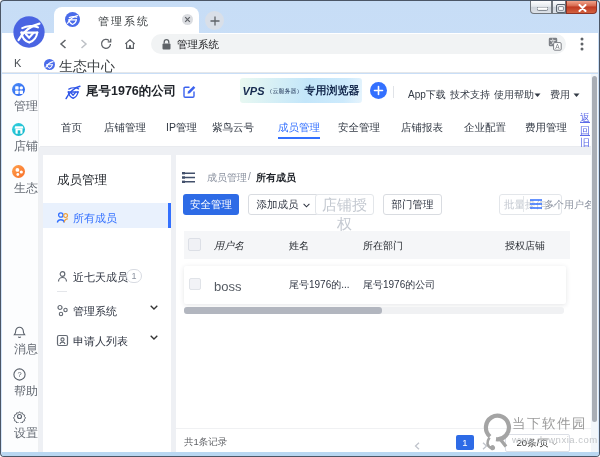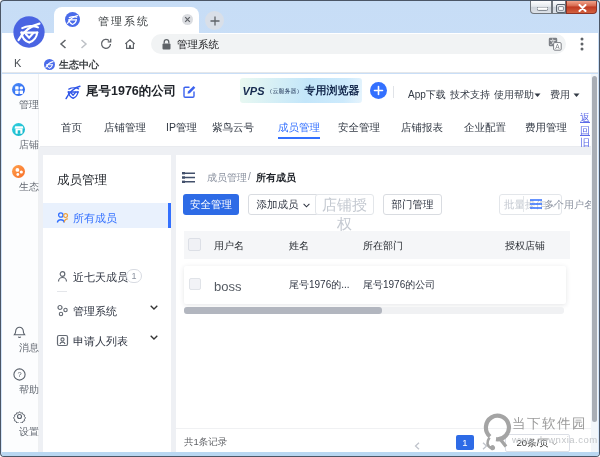--- a/index.html
+++ b/index.html
@@ -17,21 +17,21 @@
 #btnclose{left:565px;width:31px;background:linear-gradient(180deg,#f3a38a 0%,#d66a50 40%,#c03a22 50%,#d2613f 100%);border-color:#8d3326;border-radius:0 0 4px 0;}
 
 #toolbar{position:absolute;left:1px;top:32px;width:596px;height:22px;background:#fff;}
 #addrbar{position:absolute;left:149px;top:1px;width:415px;height:20px;border-radius:10px;background:#f1f3f4;}
 
 #bookbar{position:absolute;left:1px;top:54px;width:596px;height:18px;background:#fff;border-bottom:1px solid #e4e7ea;}
 
 #app{position:absolute;left:1px;top:73px;width:595px;height:378px;background:#fff;}
 #sidebar{position:absolute;left:0;top:0;width:37px;height:378px;background:#fcfdfe;border-right:1px solid #eef0f2;}
 .sicon{position:absolute;left:10px;width:13px;height:13px;border-radius:50%;overflow:hidden;}
-.slabel{position:absolute;left:0;width:37px;text-align:right;font-size:10px;color:#646a73;}
+.slabel{position:absolute;left:0;width:37px;text-align:left;font-size:12px;color:#646a73;padding-left:12px;}
 
 #hdr{position:absolute;left:38px;top:0;width:557px;height:35px;background:#fff;}
 #company{position:absolute;left:46px;top:9px;font-size:12.5px;font-weight:bold;color:#1f2329;}
 #vps{position:absolute;left:200px;top:4px;width:122px;height:25px;border-radius:3px;background:linear-gradient(100deg,#eaf9f1 0%,#c3e6fa 55%,#cdeafc 85%,#e6f4fd 100%);color:#15294e;display:flex;align-items:center;justify-content:center;}
 .hmenu{position:absolute;top:14px;font-size:10px;color:#333a45;}
 
 #nav{position:absolute;left:38px;top:35px;width:557px;height:38px;background:#fff;border-bottom:1px solid #e9ebef;font-size:10.5px;color:#333a45;padding-left:6px;}
 .nitem{position:absolute;top:12px;}
 #navactive{color:#3370ff;}
 #navline{position:absolute;left:238px;top:28px;width:42px;height:2px;background:#3370ff;}
@@ -145,21 +145,21 @@
 <div id="bookbar">
   <span class="abs" style="left:12px;top:2px;font-size:11px;color:#4a4f55;">K</span>
   <svg class="abs" style="left:42px;top:3.5px" width="11" height="11" viewBox="0 0 26 26">
           <circle cx="13" cy="13" r="13" fill="#4a6bea"></circle>
           <g stroke="#fff" fill="none" stroke-linecap="round">
             <path d="M4.5 19.5 C8 13 15 7.5 21.5 6.2" stroke-width="2.6"></path>
             <path d="M6.8 13.5 H19.8" stroke-width="2.5"></path>
             <path d="M6.9 13.5 C7.5 18 10.5 20.8 13.2 21.6 C16.5 20.4 19.2 17.3 19.7 13.5" stroke-width="2.5"></path>
           </g>
         </svg>
-  <span class="abs" style="left:57px;top:3px;font-size:10px;color:#3c4043;font-weight:bold;">生态中心</span>
+  <span class="abs" style="left:57px;top:3px;font-size:14px;color:#3c4043;">生态中心</span>
 </div>
 
 <div id="app">
   <div id="sidebar">
     <div class="sicon" style="top:9px;background:linear-gradient(135deg,#4a8cf7,#2a62f0)"><svg width="14" height="14" viewBox="0 0 14 14">
               <g fill="#fff">
                 <rect x="3.2" y="3.2" width="3.4" height="3.4" rx="0.7"></rect>
                 <rect x="7.6" y="3.2" width="3.4" height="3.4" rx="1.7"></rect>
                 <rect x="3.2" y="7.6" width="3.4" height="3.4" rx="0.7"></rect>
                 <rect x="7.6" y="7.6" width="3.4" height="3.4" rx="0.7"></rect>
@@ -321,21 +321,21 @@
     <div class="abs" style="left:347px;top:41px;width:1px;height:16px;background:#e4e7ea"></div>
     <svg class="abs" style="left:354px;top:44px" width="12" height="10" viewBox="0 0 12 10">
             <g stroke="#3370ff" stroke-width="1.4">
               <path d="M0 1 H12 M0 5 H12 M0 9 H12"></path>
             </g>
           </svg>
     <span class="abs" style="left:368px;top:43px;font-size:10px;color:#8a919f;white-space:nowrap;">多个用户名</span>
 
     <div class="abs" style="left:8px;top:76px;width:386px;height:28px;background:#f5f6f8;">
       <div class="abs" style="left:4px;top:7px;width:13px;height:13px;border:1px solid #dcdfe6;border-radius:2px;background:#f0f1f5;"></div>
-      <span class="abs" style="left:30px;top:8px;font-size:10px;color:#1f2329;">用户名</span>
+      <span class="abs" style="left:30px;top:8px;font-size:10px;color:#1f2329;font-style:italic;">用户名</span>
       <span class="abs" style="left:105px;top:8px;font-size:10px;color:#1f2329;">姓名</span>
       <span class="abs" style="left:179px;top:8px;font-size:10px;color:#1f2329;">所在部门</span>
       <span class="abs" style="left:321px;top:8px;font-size:10px;color:#1f2329;">授权店铺</span>
     </div>
 
     <div class="abs" style="left:8px;top:111px;width:382px;height:38px;background:#fff;box-shadow:0 1px 5px rgba(30,40,60,0.12);border-radius:2px;">
       <div class="abs" style="left:5px;top:12px;width:12px;height:12px;border:1px solid #e0e3e8;border-radius:2px;background:#f2f3f7;"></div>
       <span class="abs" style="left:30px;top:13px;font-size:13px;color:#555b63;">boss</span>
       <span class="abs" style="left:105px;top:12px;font-size:10px;color:#2f3542;">尾号1976的...</span>
       <span class="abs" style="left:179px;top:12px;font-size:10px;color:#2f3542;">尾号1976的公司</span>

